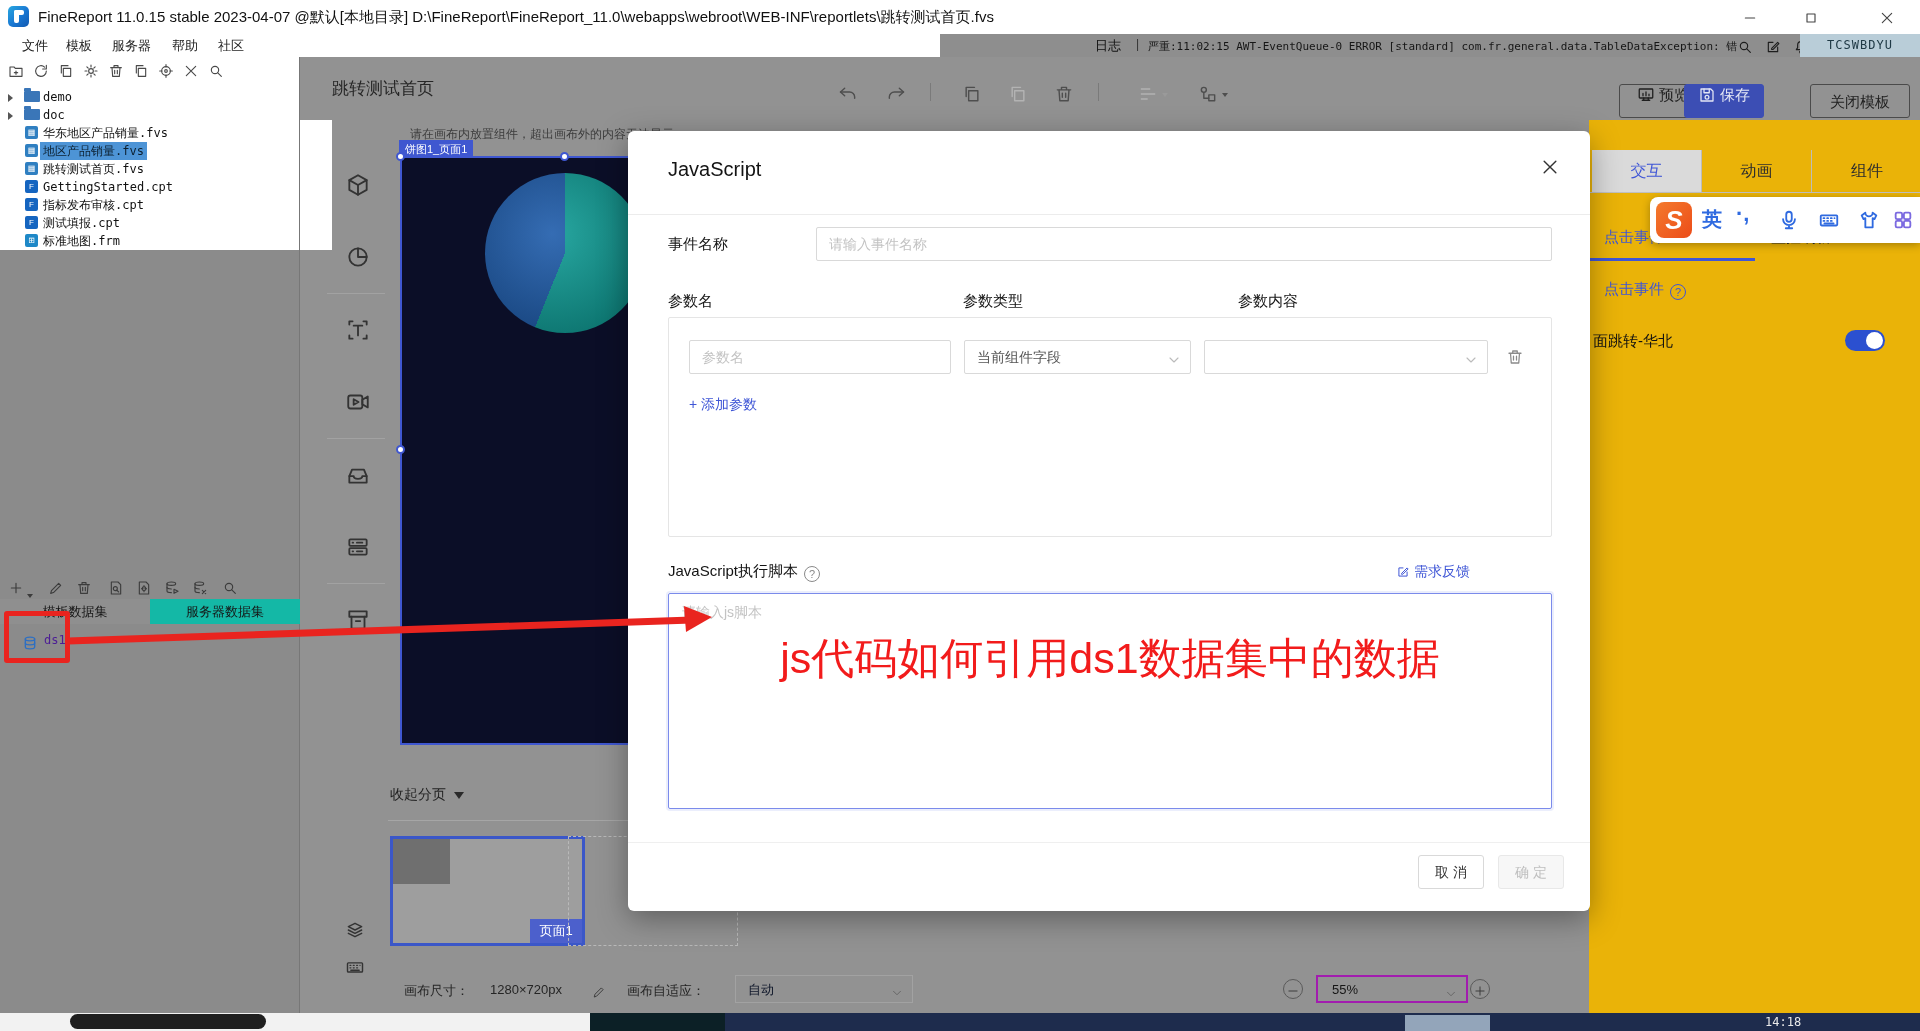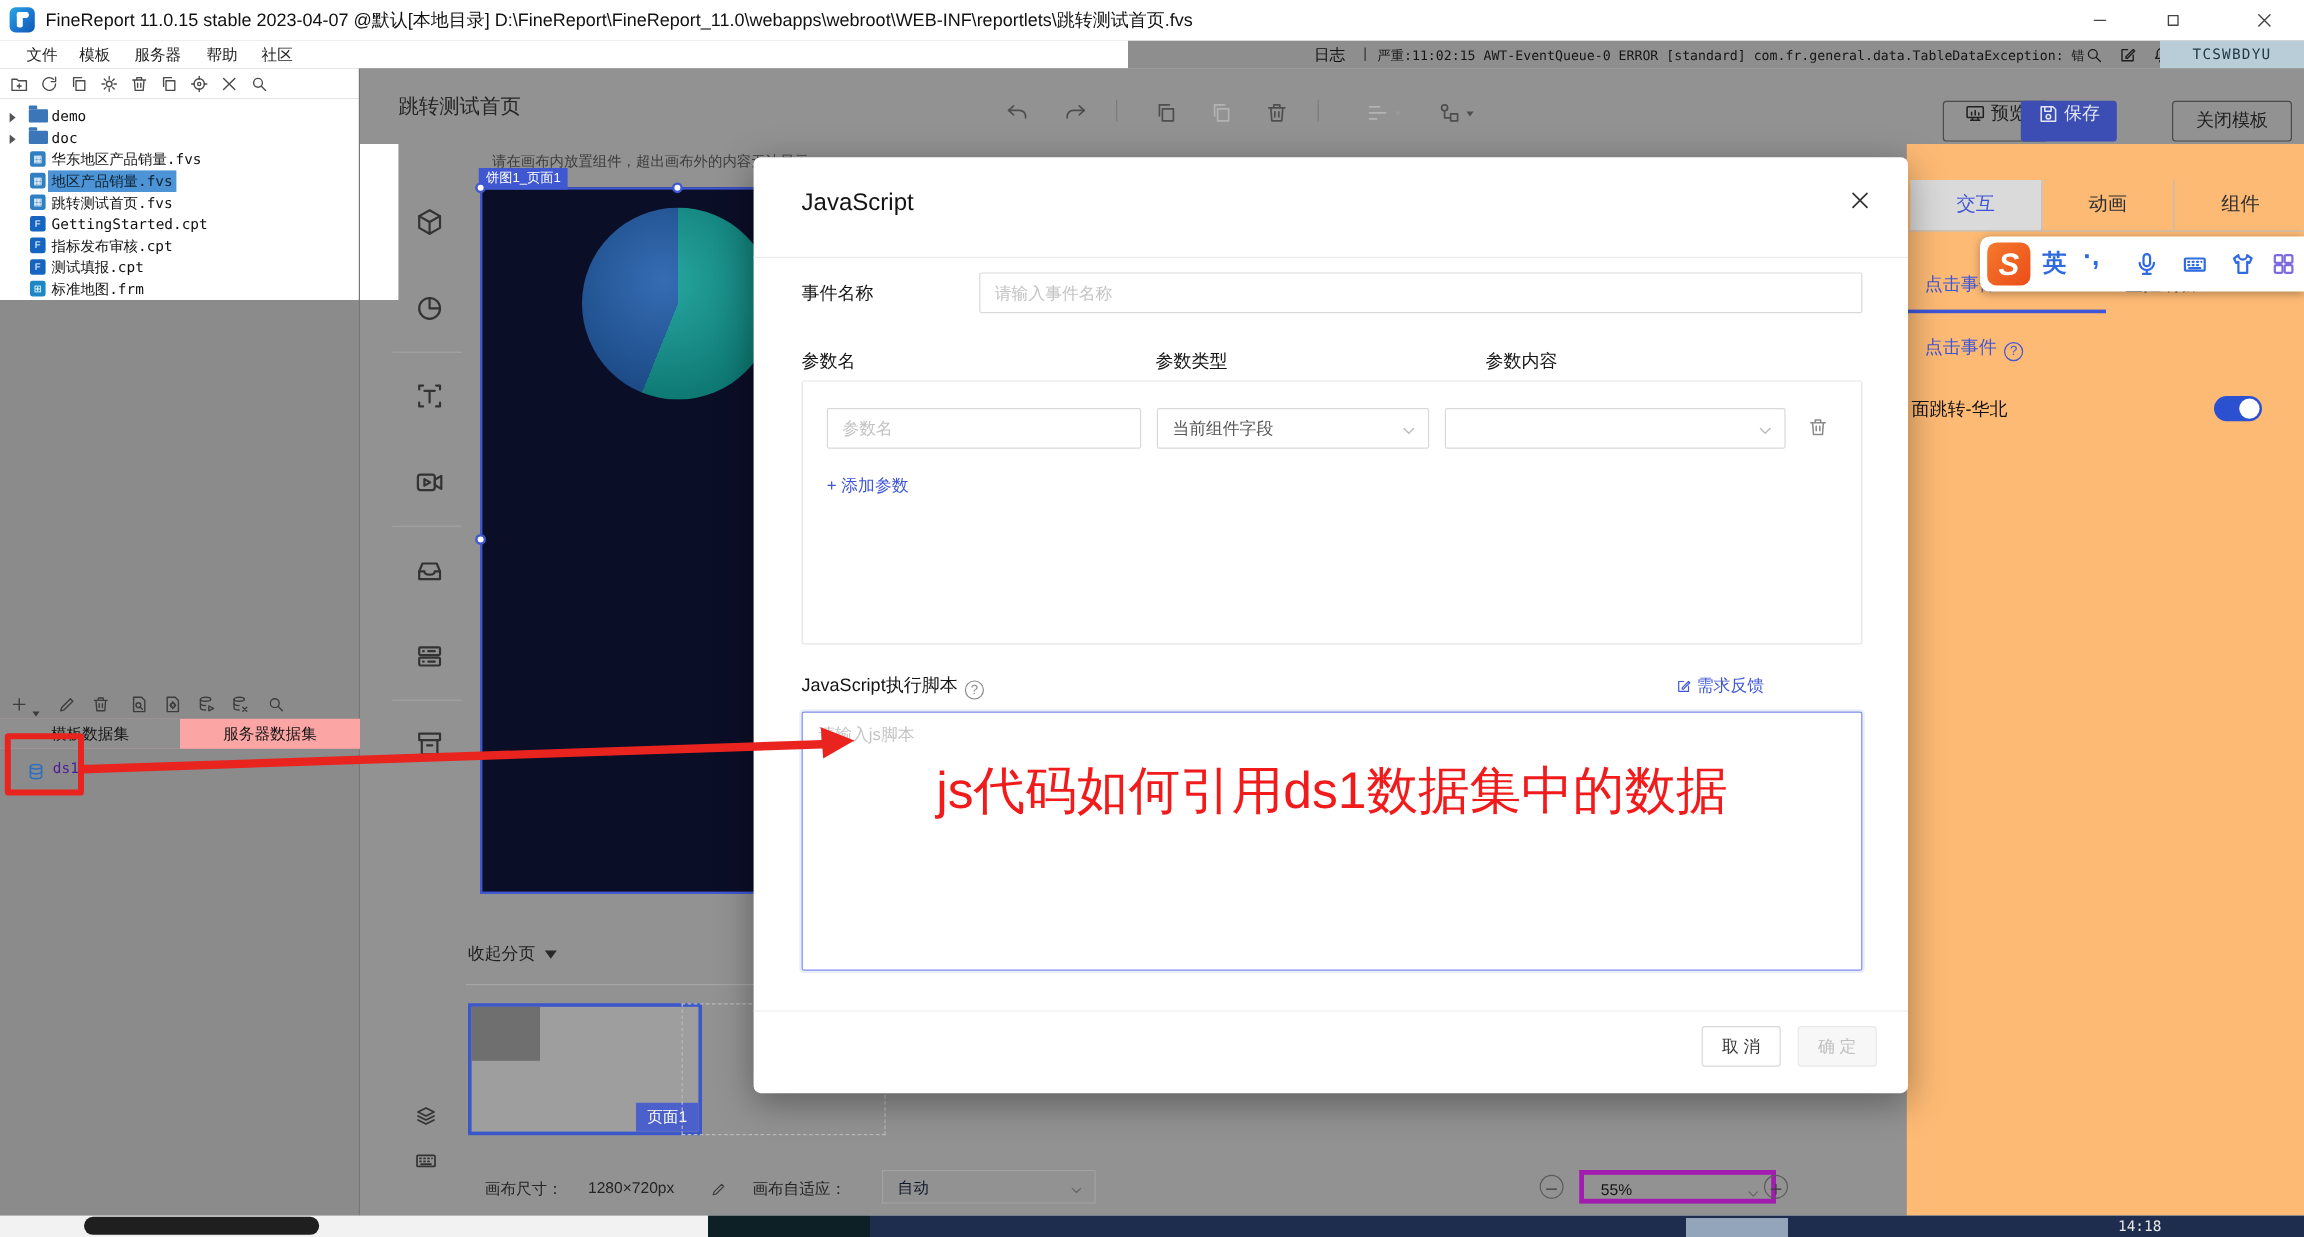--- a/index.html
+++ b/index.html
@@ -43,21 +43,21 @@
   .tree-folder::before { content:""; position:absolute; left:0; top:-3px; width:7px; height:3px; background:#3a76b8; border-radius:1px 1px 0 0; }
   .tree-file { position:absolute; left:25px; top:2px; width:13px; height:13px; border-radius:2px; background:#2f7fc1; color:#fff; font-size:8px; line-height:13px; text-align:center; font-family:"Liberation Sans",sans-serif; }
   .tree-file.cpt { background:#1565c0; }
   .tree-file.frm { background:#1e88c7; }
   .tree-label { position:absolute; left:43px; top:0; }
   .tree-row.selected .tree-label { background:#4d94d6; color:#0c2030; padding:0 3px; margin-left:-3px; }
 
   
   #ds-toolbar { left:0; top:575px; width:300px; height:24px; }
   .ds-ic { position:absolute; top:3px; color:#3c3c3c; }
-  #ds-tabs { left:0; top:599px; width:300px; height:25px; background:#fca5a5; }
+  #ds-tabs { left:0; top:599px; width:300px; height:25px; background:#14b8a6; }
   .ds-tab { position:absolute; top:0; width:150px; height:25px; font-size:13px; color:#161616; text-align:center; line-height:25px; }
   .ds-tab.active { background:#8f8f8f; }
   #ds-item { left:18px; top:630px; width:120px; height:20px; font-size:12px; color:#4c1d95; font-family:"DejaVu Sans Mono",monospace; line-height:20px; }
   #ds-db-icon { position:absolute; left:4px; top:2px; color:#2d6fc3; }
   #ds-item-label { position:absolute; left:26px; }
   #red-box { left:4px; top:611px; width:66px; height:52px; border:5px solid #e9241f; border-radius:3px; pointer-events:none; }
 
   
   #canvas-header { left:300px; top:57px; width:1620px; height:63px; background:#929292; }
   #canvas-title { position:absolute; left:32px; top:20px; font-size:17px; color:#262626; }
@@ -90,27 +90,27 @@
   #thumb-block { position:absolute; left:0px; top:0px; width:57px; height:45px; background:#6f6f6f; }
   #thumb-label { position:absolute; right:0; bottom:0; width:52px; height:24px; background:#4c60cc; color:#fff; font-size:13px; text-align:center; line-height:24px; }
   #add-page-box { left:568px; top:836px; width:170px; height:110px; border:1px dashed #b9b9b9; }
 
   
   .sb-text { position:absolute; top:982px; font-size:13px; color:#252525; white-space:nowrap; }
   #fit-select { left:735px; top:975px; width:178px; height:28px; border:1px solid #a2a2a2; }
   #fit-select .val { position:absolute; left:12px; top:5px; font-size:13px; color:#0f172a; }
   #fit-select .chev, #zoom-select .chev { position:absolute; right:8px; top:7px; color:#666; }
   .zoom-circle { position:absolute; top:979px; width:20px; height:20px; border:1px solid #5a5a5a; border-radius:50%; color:#3c3c3c; text-align:center; line-height:18px; font-size:14px; }
-  #zoom-select { left:1316px; top:975px; width:164px; height:28px; border:4px solid #a21caf; }
+  #zoom-select { left:1316px; top:975px; width:152px; height:28px; border:2px solid #a21caf; }
   #zoom-select .val { position:absolute; left:14px; top:5px; font-size:13px; color:#161616; }
   #help-fab { left:1846px; top:946px; width:30px; height:30px; border-radius:50%; background:#2ea7e3; box-shadow:0 2px 6px rgba(0,0,0,.35); color:#fff; font-size:16px; font-weight:bold; text-align:center; line-height:30px; }
   #help-fab::after { content:"?"; }
 
   
-  #right-panel { left:1589px; top:120px; width:331px; height:893px; background:#fdba74; }
+  #right-panel { left:1589px; top:120px; width:331px; height:893px; background:#eab308; }
   .rp-tab { position:absolute; top:30px; width:110px; height:42px; font-size:16px; color:#2e2e2e; text-align:center; line-height:42px; border-right:1px solid #bcbcbc; }
   .rp-tab.active { color:#3f56d6; background:#dadada; }
   #rp-tabline { position:absolute; left:0; top:72px; width:331px; height:1px; background:#c0c0c0; }
   .rp-subtab { position:absolute; top:108px; font-size:15px; }
   #rp-subtab-underline { position:absolute; left:0; top:138px; width:166px; height:3px; background:#3f56d6; }
   #rp-section-title { position:absolute; left:15px; top:160px; font-size:15px; color:#3f56d6; }
   .qmark { display:inline-block; width:16px; height:16px; border:1px solid currentColor; border-radius:50%; font-size:11px; line-height:15px; text-align:center; margin-left:6px; vertical-align:-2px; }
   .qmark::after { content:"?"; }
   #rp-event-label { position:absolute; left:4px; top:212px; font-size:15px; color:#111; }
   #rp-toggle { position:absolute; left:256px; top:210px; width:40px; height:21px; border-radius:11px; background:#2b50d0; }

